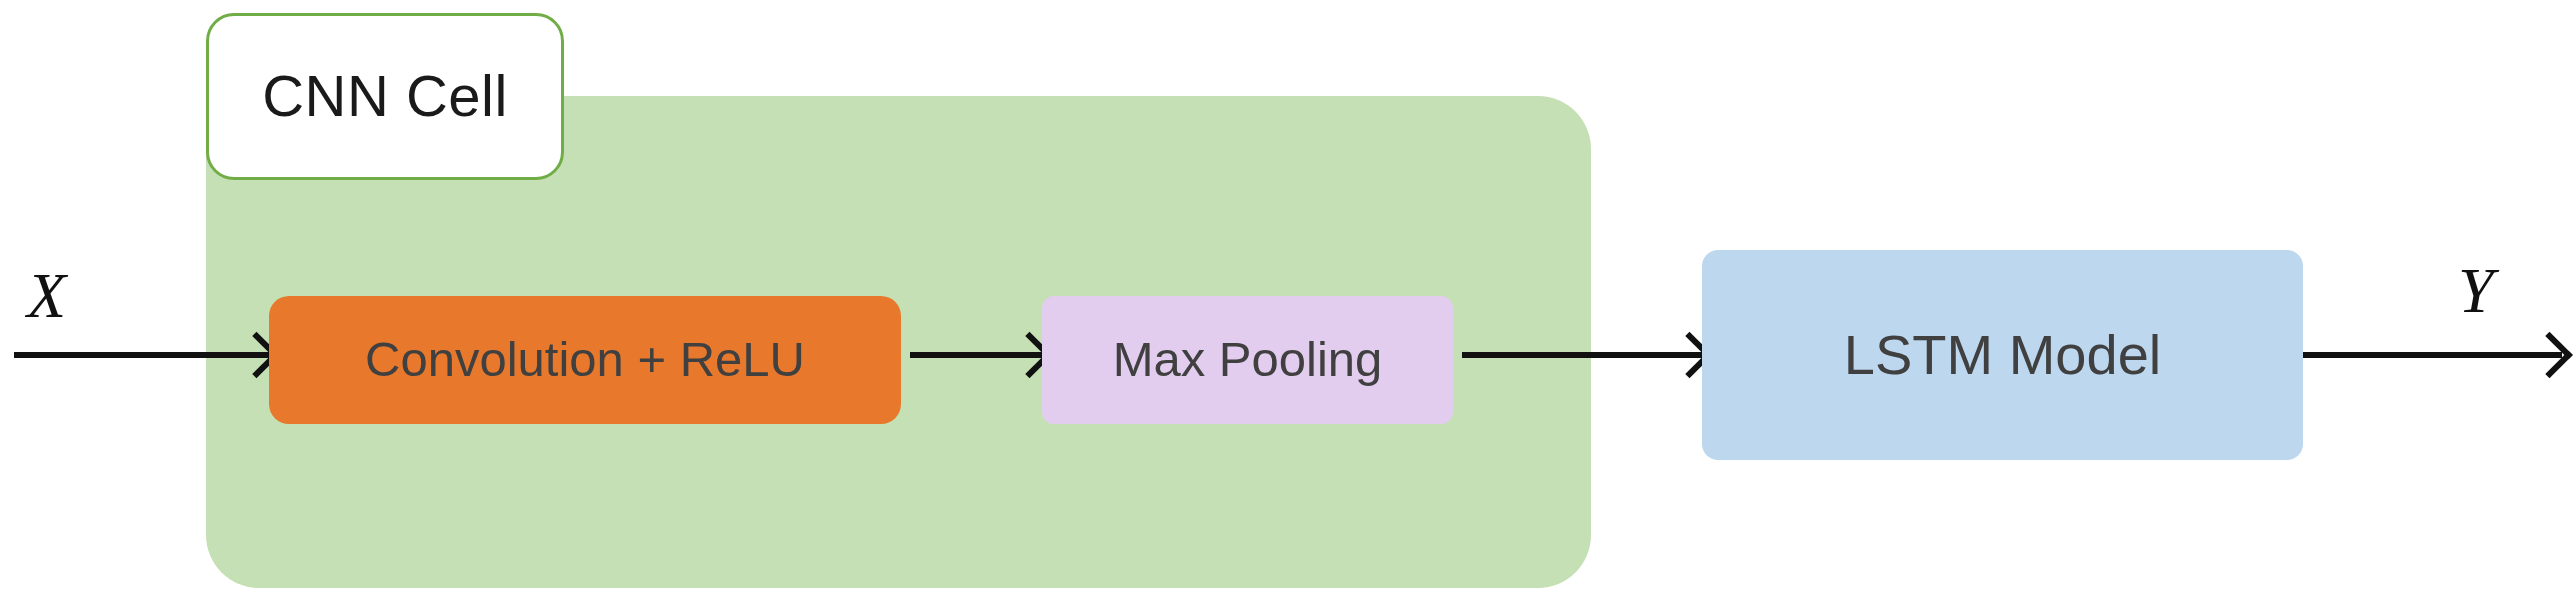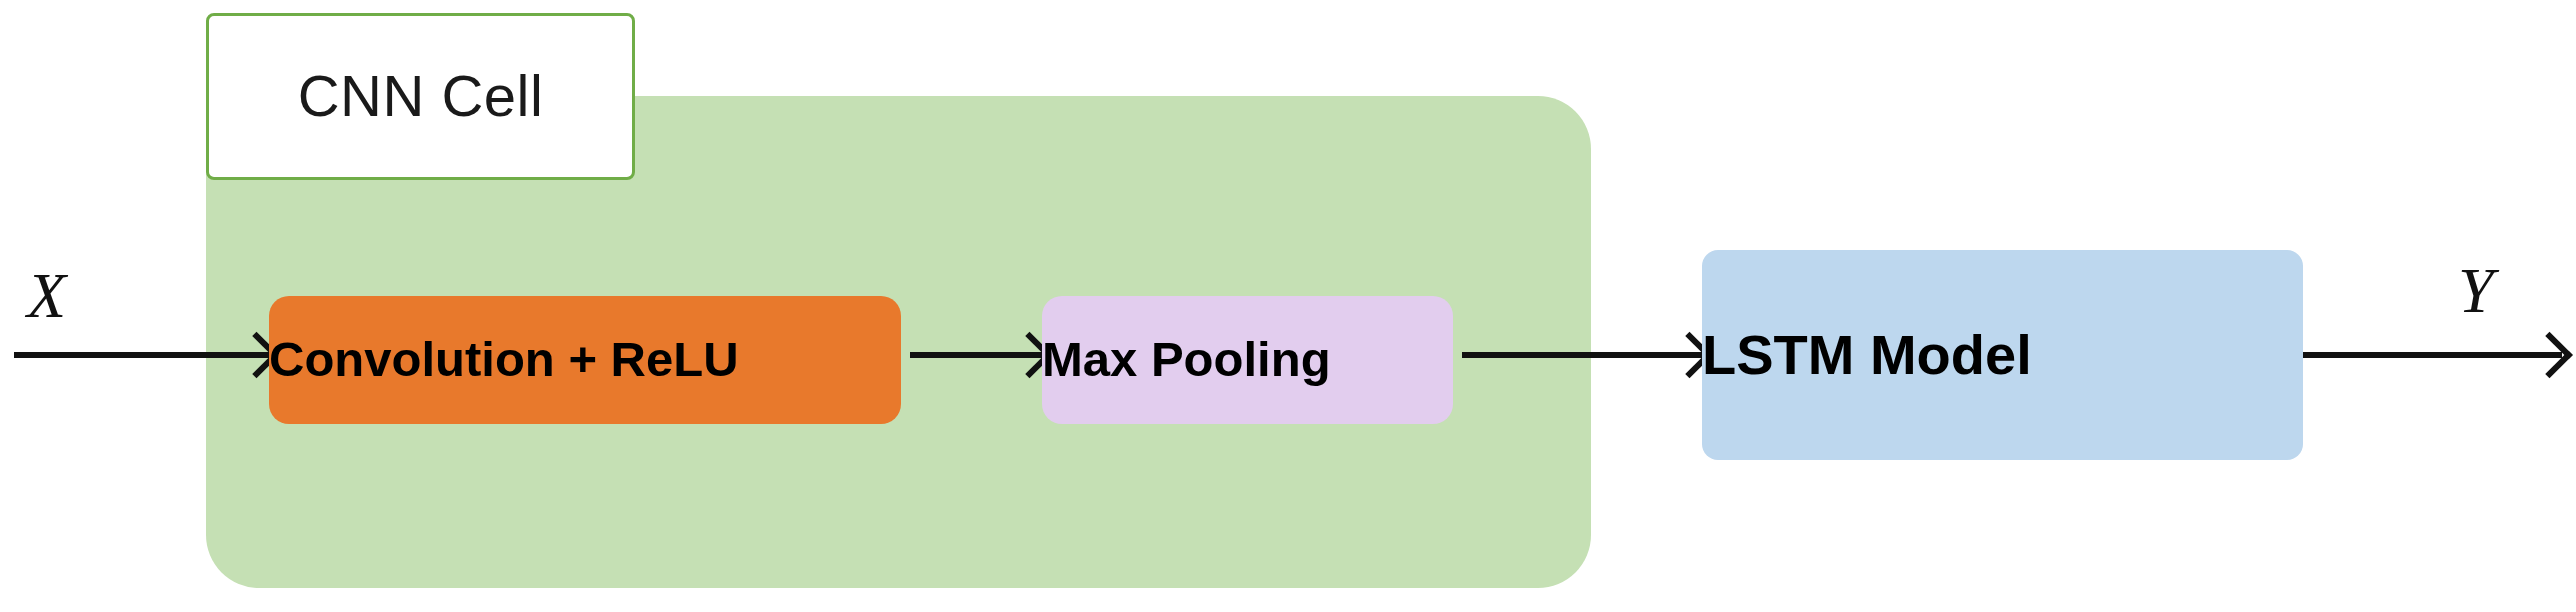--- a/index.html
+++ b/index.html
@@ -26,66 +26,66 @@
     width: 1385px;
     height: 492px;
     background: #c5e0b4;
     border-radius: 53px;
   }
 
   .cnn-label-box {
     position: absolute;
     left: 206px;
     top: 12.7px;
-    width: 429px;
+    width: 358px;
     height: 167px;
     background: #ffffff;
     border: 3.6px solid #70ad47;
-    border-radius: 8px;
+    border-radius: 28px;
     box-sizing: border-box;
     display: flex;
     align-items: center;
     justify-content: center;
   }
   .cnn-label-box .label {
     font-size: 58px;
     color: #1a1a1a;
     letter-spacing: 0.5px;
     line-height: 1;
   }
 
   
   .block {
     position: absolute;
     display: flex;
     align-items: center;
+    justify-content: center;
     box-sizing: border-box;
-    color: #000000;
+    color: #404040;
     line-height: 1.1;
     text-align: center;
-    font-weight: bold;
   }
 
   .block-conv {
     left: 269px;
     top: 296px;
     width: 632px;
     height: 128px;
     background: #e8792c;
     border-radius: 20px;
     font-size: 49px;
   }
 
   .block-pool {
     left: 1042px;
     top: 296px;
     width: 411px;
     height: 128px;
     background: #e2cdee;
-    border-radius: 20px;
+    border-radius: 12px;
     font-size: 49px;
   }
 
   .block-lstm {
     left: 1702px;
     top: 250px;
     width: 601px;
     height: 210px;
     background: #bdd7ee;
     border-radius: 16px;

